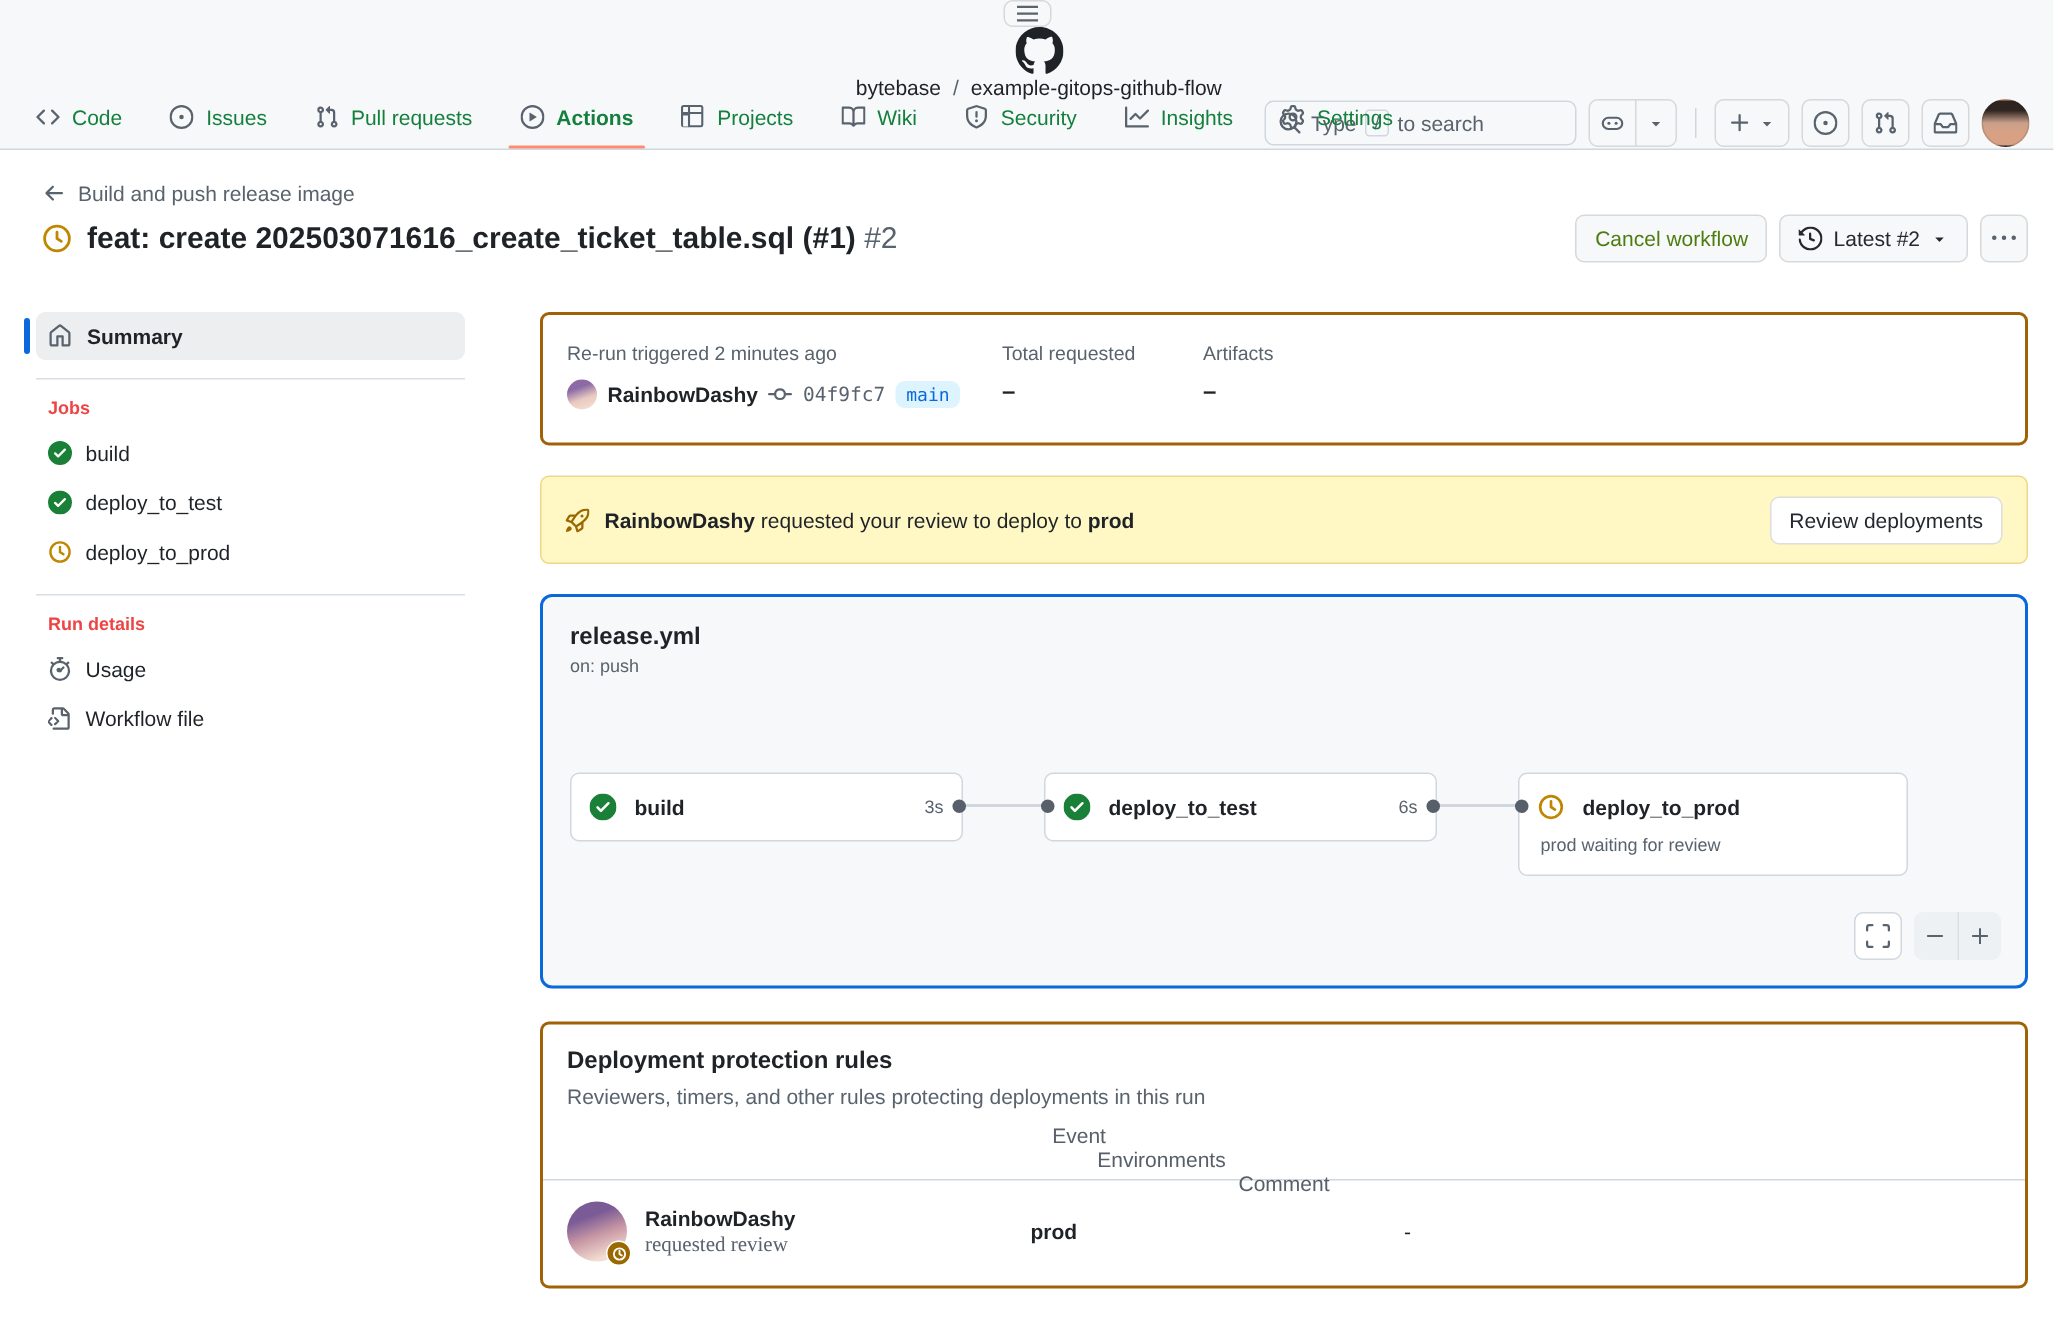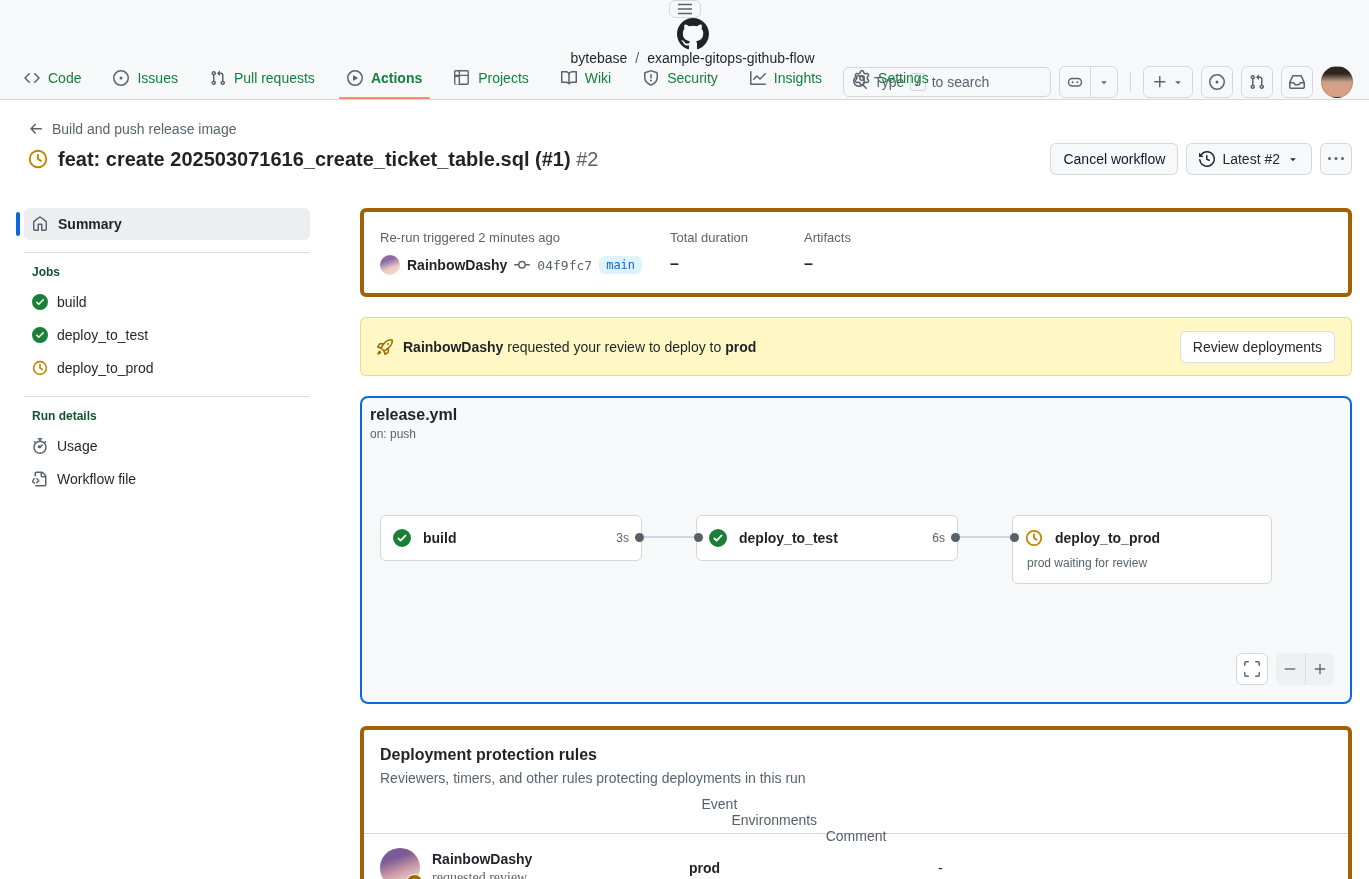--- a/index.html
+++ b/index.html
@@ -44,42 +44,42 @@
     color:#59636e; font-size:14px; cursor:pointer; width:fit-content; }
   .title-row { margin:6px 17px 0 28px; display:flex; align-items:center; }
   .title-left { display:flex; align-items:center; gap:10px; min-width:0; }
   .attn { color:#bf8700; }
   h1 { font-size:20px; font-weight:600; white-space:nowrap; }
   h1 .run-num { font-weight:400; color:#59636e; }
   .title-actions { margin-left:auto; display:flex; align-items:center; gap:8px; }
   .btn { height:32px; padding:0 12px; border:1px solid rgba(31,35,40,.15); border-radius:6px;
     background:#f6f8fa; font-size:14px; font-weight:500; color:#24292f; display:inline-flex;
     align-items:center; gap:7px; cursor:pointer; font-family:inherit; }
-  .btn.danger { color:#0f172a; }
+  .btn.danger { color:#4d7c0f; }
   .btn.white { background:#fff; }
   .kebab { background:#f6f8fa; }
 
   
   .content { display:flex; padding:0 17px 0 16px; margin-top:33px; }
   .sidebar { width:294px; margin-right:50px; flex-shrink:0; position:relative; }
   .maincol { flex:1; max-width:992px; }
 
   
   .accent-bar { position:absolute; left:0; top:4px; width:4px; height:24px; border-radius:2px; background:#0969da; }
   .side-item { height:32px; display:flex; align-items:center; gap:10px; padding:0 8px;
     border-radius:6px; font-size:14px; cursor:pointer; margin-left:8px; }
   .side-item.selected { background:#eceef0; font-weight:600; }
   .side-sep { border:none; border-top:1px solid #d8dee4; margin:12px 0 12px 8px; }
-  .side-head { font-size:12px; font-weight:600; color:#14532d; margin:10px 0 6px 16px; }
+  .side-head { font-size:12px; font-weight:600; color:#ef4444; margin:10px 0 6px 16px; }
   .job-item { height:33px; display:flex; align-items:center; gap:9px; padding:0 8px 0 16px;
     font-size:14px; cursor:pointer; }
   .ok { color:#1a7f37; }
 
   
-  .card { border:4px solid #a16207; border-radius:6px; background:#fff; }
+  .card { border:2px solid #a16207; border-radius:6px; background:#fff; }
   .status-card { height:89px; padding:16px; display:flex; }
   .sc-left { width:290px; }
   .sc-trigger { font-size:13px; color:#59636e; margin-top:2px; }
   .sc-actor-row { display:flex; align-items:center; gap:7px; margin-top:10px; font-size:14px; }
   .mini-avatar { width:20px; height:20px; border-radius:50%;
     background:linear-gradient(160deg,#8b6aa6 30%,#e8c9c0 62%,#f3ddd0 90%); }
   .sc-actor { font-weight:600; }
   .sha { font-family:"DejaVu Sans Mono", monospace; font-size:13px; color:#59636e; }
   .branch-badge { font-family:"DejaVu Sans Mono", monospace; font-size:12px; color:#0969da;
     background:#ddf4ff; border-radius:6px; padding:2px 7px; cursor:pointer; }
@@ -89,22 +89,22 @@
 
   
   .banner { margin-top:20px; height:59px; background:#fff8c5; border:1px solid rgba(212,167,44,.4);
     border-radius:6px; display:flex; align-items:center; padding:0 16px; }
   .banner-text { margin-left:10px; font-size:14px; }
   .banner-text b { font-weight:600; }
   .rocket { color:#9a6700; }
   .banner .btn { margin-left:auto; }
 
   
-  .graph-card { margin-top:20px; height:308px; border:2px solid #0969da; border-radius:8px;
-    background:#f6f8fa; position:relative; padding:8px; }
+  .graph-card { margin-top:20px; height:263px; border:2px solid #0969da; border-radius:8px;
+    background:#f6f8fa; position:relative; padding:18px; }
   .graph-file { font-size:16px; font-weight:600; }
   .graph-on { font-size:12px; color:#59636e; margin-top:3px; }
   .nodes { position:absolute; left:18px; top:117px; display:flex; align-items:flex-start; }
   .node { background:#fff; border:1px solid #d0d7de; border-radius:6px; width:262px; cursor:pointer; }
   .node-row { height:44px; display:flex; align-items:center; padding:0 12px; gap:12px; }
   .node-label { font-size:14px; font-weight:600; }
   .node-dur { margin-left:auto; font-size:12px; color:#59636e; }
   .node.tall { width:260px; height:69px; }
   .node-note { font-size:12px; color:#59636e; padding:0 12px 10px 14px; margin-top:-4px; }
   .connector { position:relative; width:54px; height:44px; flex-shrink:0; }
@@ -414,21 +414,21 @@
           <span class="muted">
             <svg width="16" height="16" viewBox="0 0 16 16" fill="currentColor">
                 <path d="M11.93 8.5a4.002 4.002 0 0 1-7.86 0H.75a.75.75 0 0 1 0-1.5h3.32a4.002 4.002 0 0 1 7.86 0h3.32a.75.75 0 0 1 0 1.5Zm-1.43-.75a2.5 2.5 0 1 0-5 0 2.5 2.5 0 0 0 5 0Z"></path>
               </svg>
           </span>
           <span class="sha">04f9fc7</span>
           <span class="branch-badge">main</span>
         </div>
       </div>
       <div class="sc-col c2">
-        <div class="sc-label">Total duration</div>
+        <div class="sc-label">Total requested</div>
         <div class="sc-value">–</div>
       </div>
       <div class="sc-col c3">
         <div class="sc-label">Artifacts</div>
         <div class="sc-value">–</div>
       </div>
     </div>
 
     <div class="banner">
       <span class="rocket">

